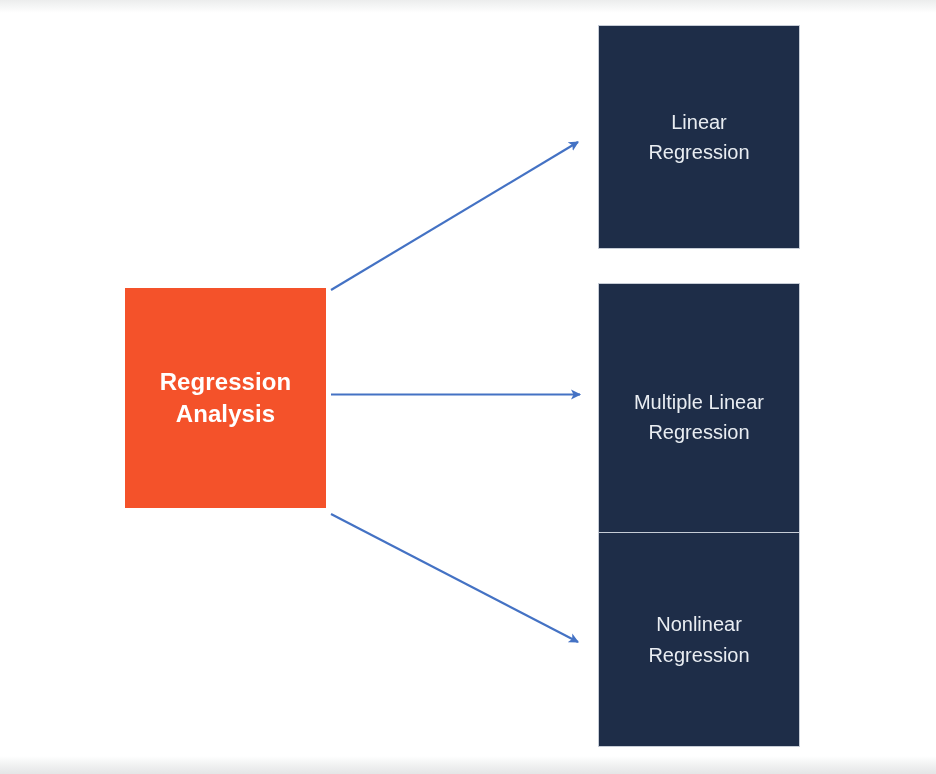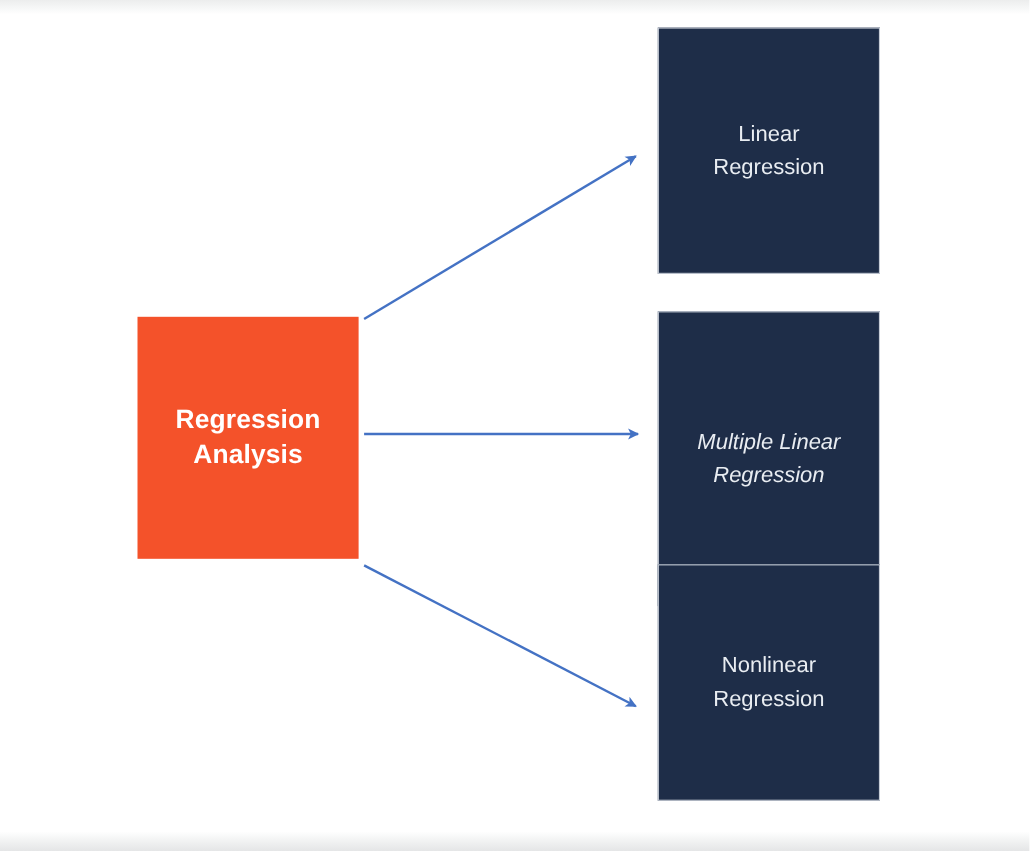--- a/index.html
+++ b/index.html
@@ -69,22 +69,22 @@
     background: #1e2d48;
     color: #e9edf2;
     font-size: 20px;
     font-weight: normal;
     line-height: 1.52;
     border: 1px solid #c6ccd6;
     padding: 0 6px;
   }
 
   .node-branch.b0 { top: 25px;  height: 224px; }
-  .node-branch.b1 { top: 283px; height: 268px; font-style: italic; }
-  .node-branch.b2 { top: 513px; height: 215px; }
+  .node-branch.b1 { top: 283px; height: 268px; }
+  .node-branch.b2 { top: 532px; height: 215px; }
 
   .node-label {
     display: block;
     white-space: pre-line;
   }
 
   
   #connectors {
     position: absolute;
     left: 0;

